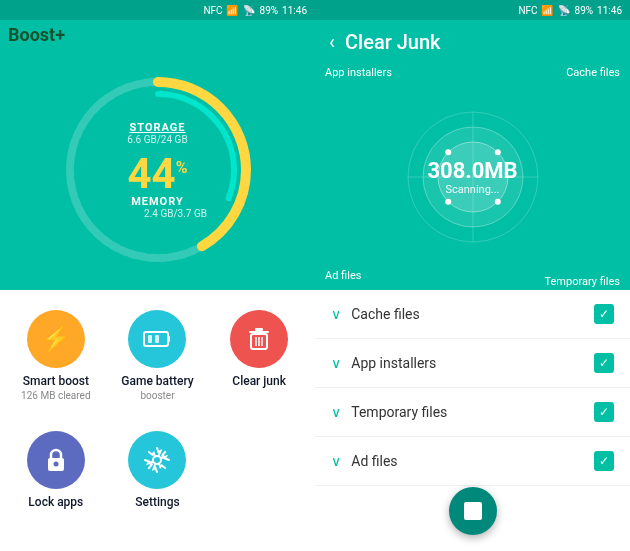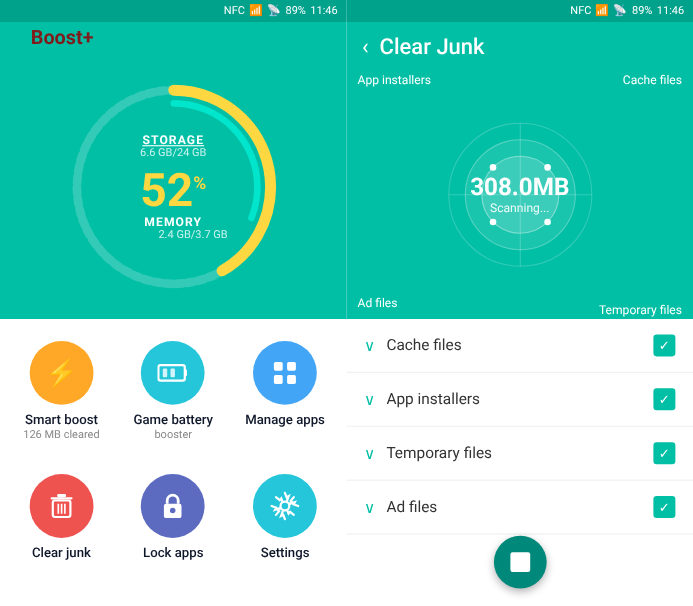--- a/index.html
+++ b/index.html
@@ -42,26 +42,26 @@
       display: flex;
       align-items: center;
       justify-content: flex-end;
       padding: 0 8px;
       font-size: 10px;
       color: white;
       gap: 4px;
     }
 
     .app-title {
-      color: #7f1d1d;
+      color: #14532d;
       font-size: 18px;
       font-weight: bold;
       position: absolute;
       top: 24px;
-      left: 28px;
+      left: 8px;
     }
 
     .circular-gauge {
       position: relative;
       width: 200px;
       height: 200px;
       margin-top: 30px;
     }
 
     .gauge-svg {
@@ -378,21 +378,21 @@
         <circle cx="100" cy="100" r="76" fill="none" stroke="#00E5CC" stroke-width="6" stroke-dasharray="148 480" stroke-dashoffset="0" stroke-linecap="round" transform="rotate(-90 100 100)"></circle>
       </svg>
 
       <div class="gauge-center">
         <div class="storage-block">
           <div class="storage-label">STORAGE</div>
           <div class="storage-sub">6.6 GB/24 GB</div>
         </div>
         <div class="memory-block">
           <div class="memory-percent">
-            <span>52</span><sup>%</sup>
+            <span>44</span><sup>%</sup>
           </div>
           <div class="memory-label">MEMORY</div>
           <div class="memory-sub">2.4 GB/3.7 GB</div>
         </div>
       </div>
     </div>
   </div>
 
   <div class="left-bottom">
 
@@ -405,31 +405,20 @@
       <div class="icon-circle ic-teal">
         <svg width="28" height="22" viewBox="0 0 28 22" fill="white">
           <rect x="1" y="4" width="24" height="14" rx="2" fill="none" stroke="white" stroke-width="2"></rect>
           <rect x="25" y="8" width="2" height="6" rx="1" fill="white"></rect>
           <rect x="5" y="7" width="4" height="8" rx="1" fill="white" opacity="0.8"></rect>
           <rect x="12" y="7" width="4" height="8" rx="1" fill="white" opacity="0.8"></rect>
         </svg>
       </div>
       <span class="icon-label">Game battery</span>
       <span class="icon-sublabel">booster</span>
-    </div>
-    <div class="app-icon-item">
-      <div class="icon-circle ic-blue">
-        <svg width="28" height="28" viewBox="0 0 28 28" fill="white">
-          <rect x="4" y="4" width="8" height="8" rx="1.5" fill="white"></rect>
-          <rect x="16" y="4" width="8" height="8" rx="1.5" fill="white"></rect>
-          <rect x="4" y="16" width="8" height="8" rx="1.5" fill="white"></rect>
-          <rect x="16" y="16" width="8" height="8" rx="1.5" fill="white"></rect>
-        </svg>
-      </div>
-      <span class="icon-label">Manage apps</span>
     </div>
 
     <div class="app-icon-item">
       <div class="icon-circle ic-pink">
         <svg width="22" height="26" viewBox="0 0 22 26" fill="white">
           <rect x="1" y="5" width="20" height="2" rx="1" fill="white"></rect>
           <rect x="7" y="2" width="8" height="3" rx="1" fill="white"></rect>
           <rect x="3" y="8" width="16" height="15" rx="2" fill="none" stroke="white" stroke-width="2"></rect>
           <line x1="8" y1="11" x2="8" y2="20" stroke="white" stroke-width="1.5"></line>
           <line x1="11" y1="11" x2="11" y2="20" stroke="white" stroke-width="1.5"></line>

